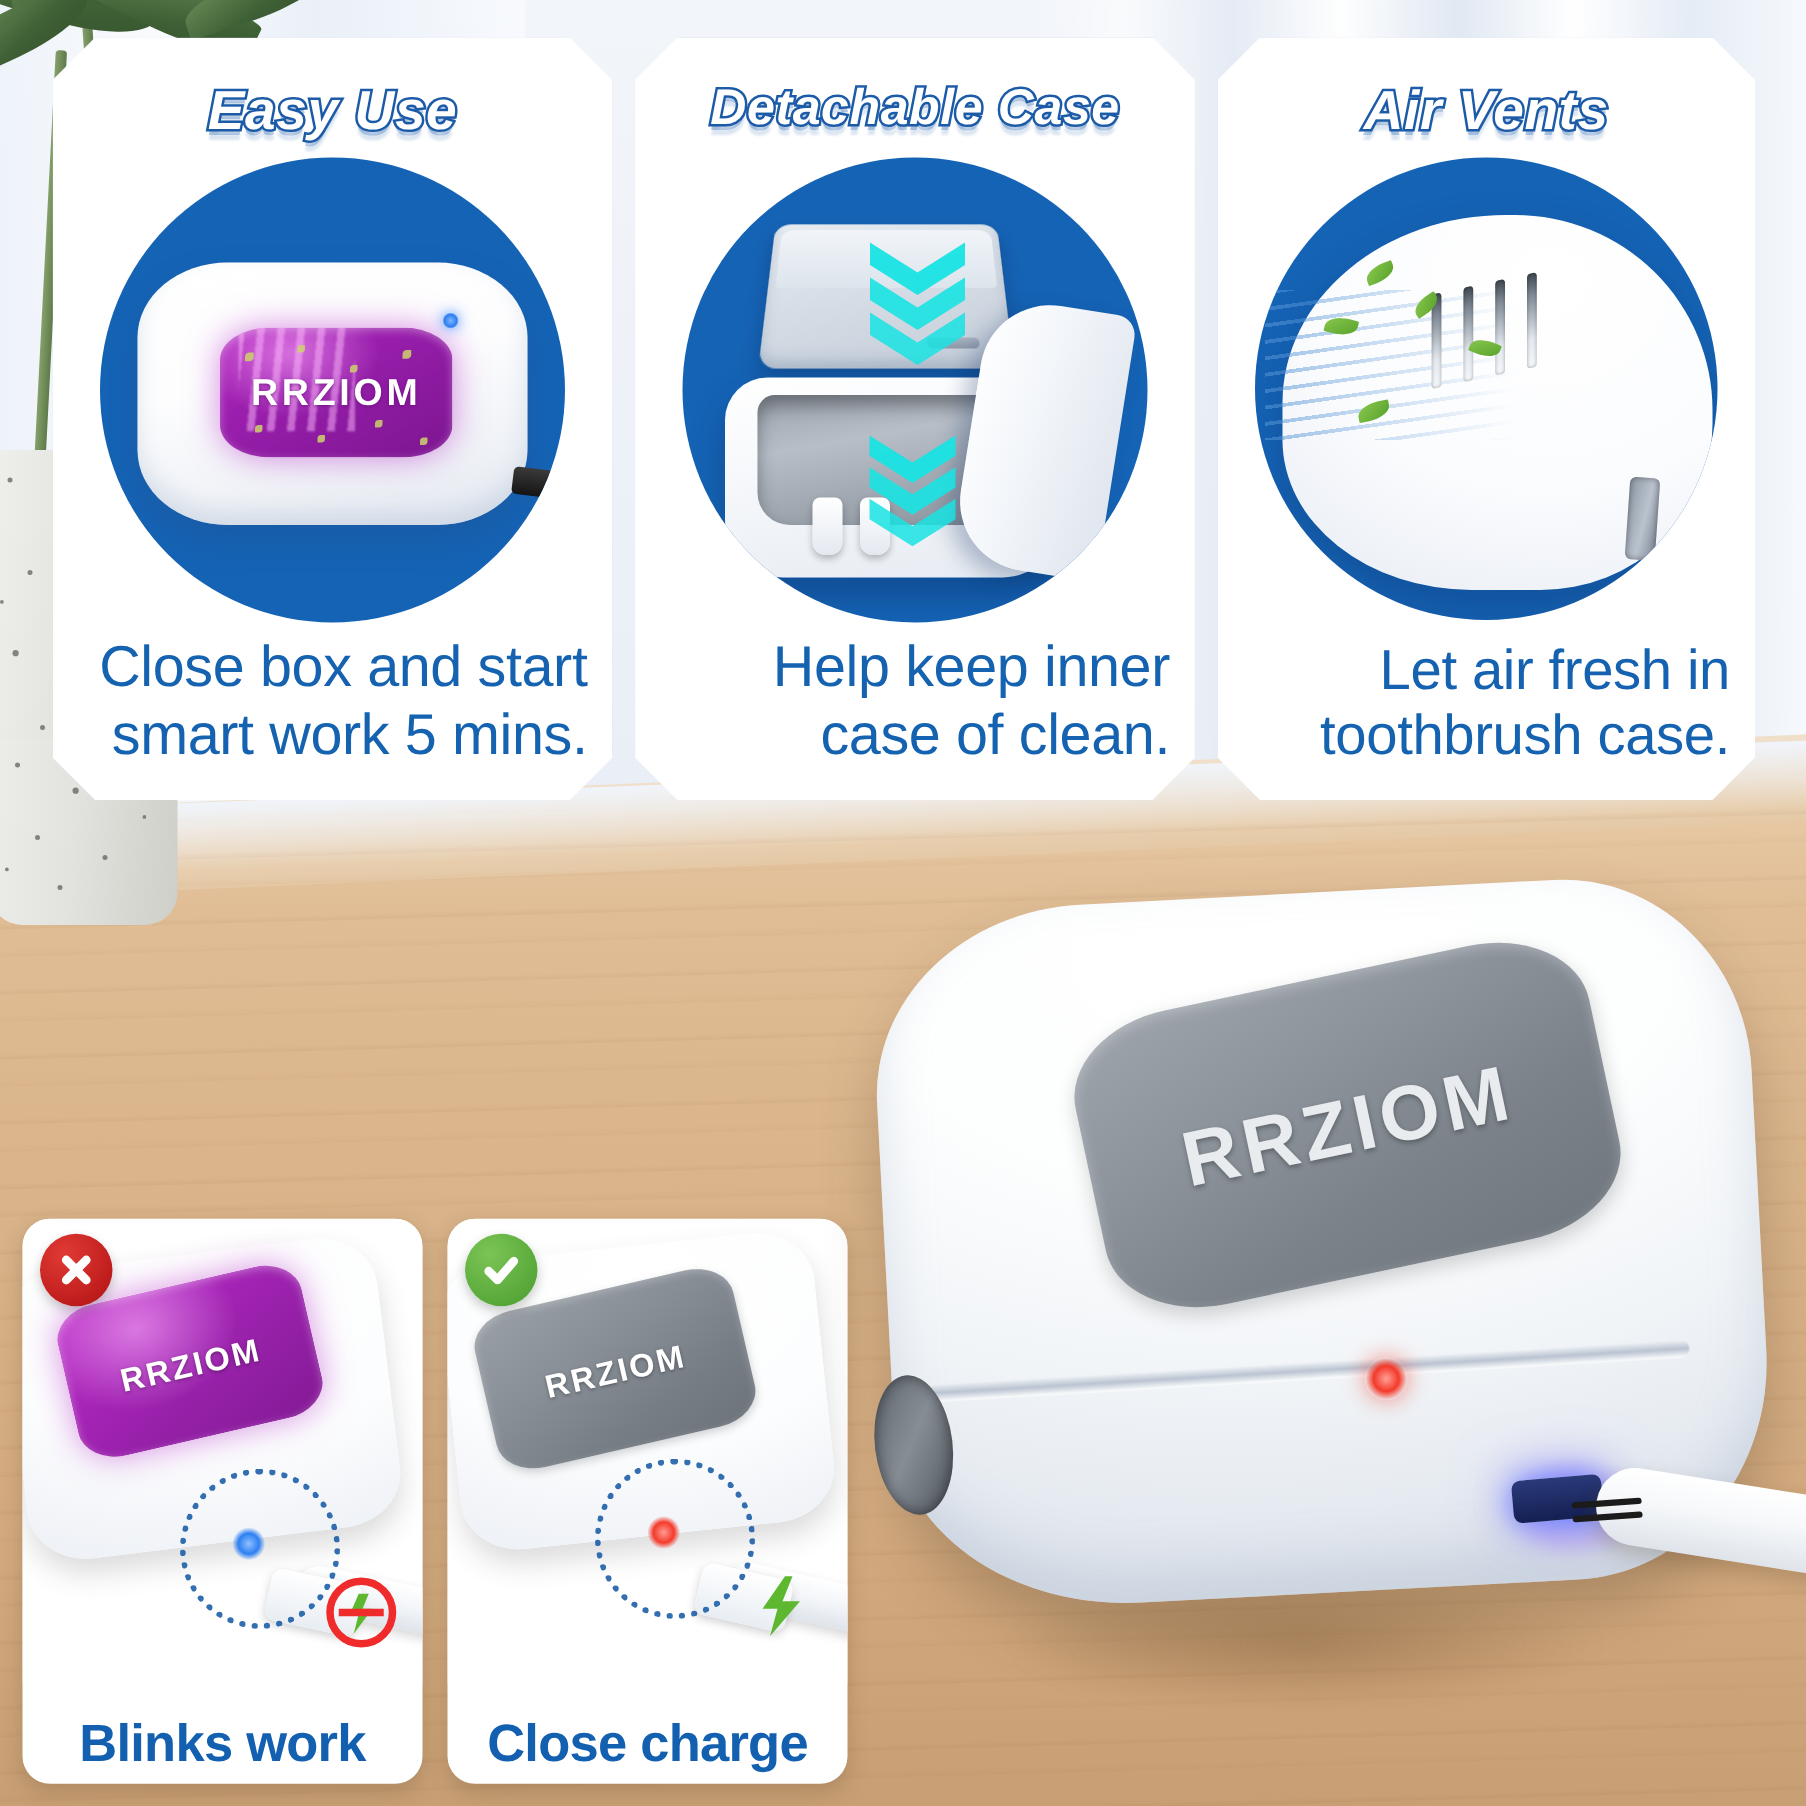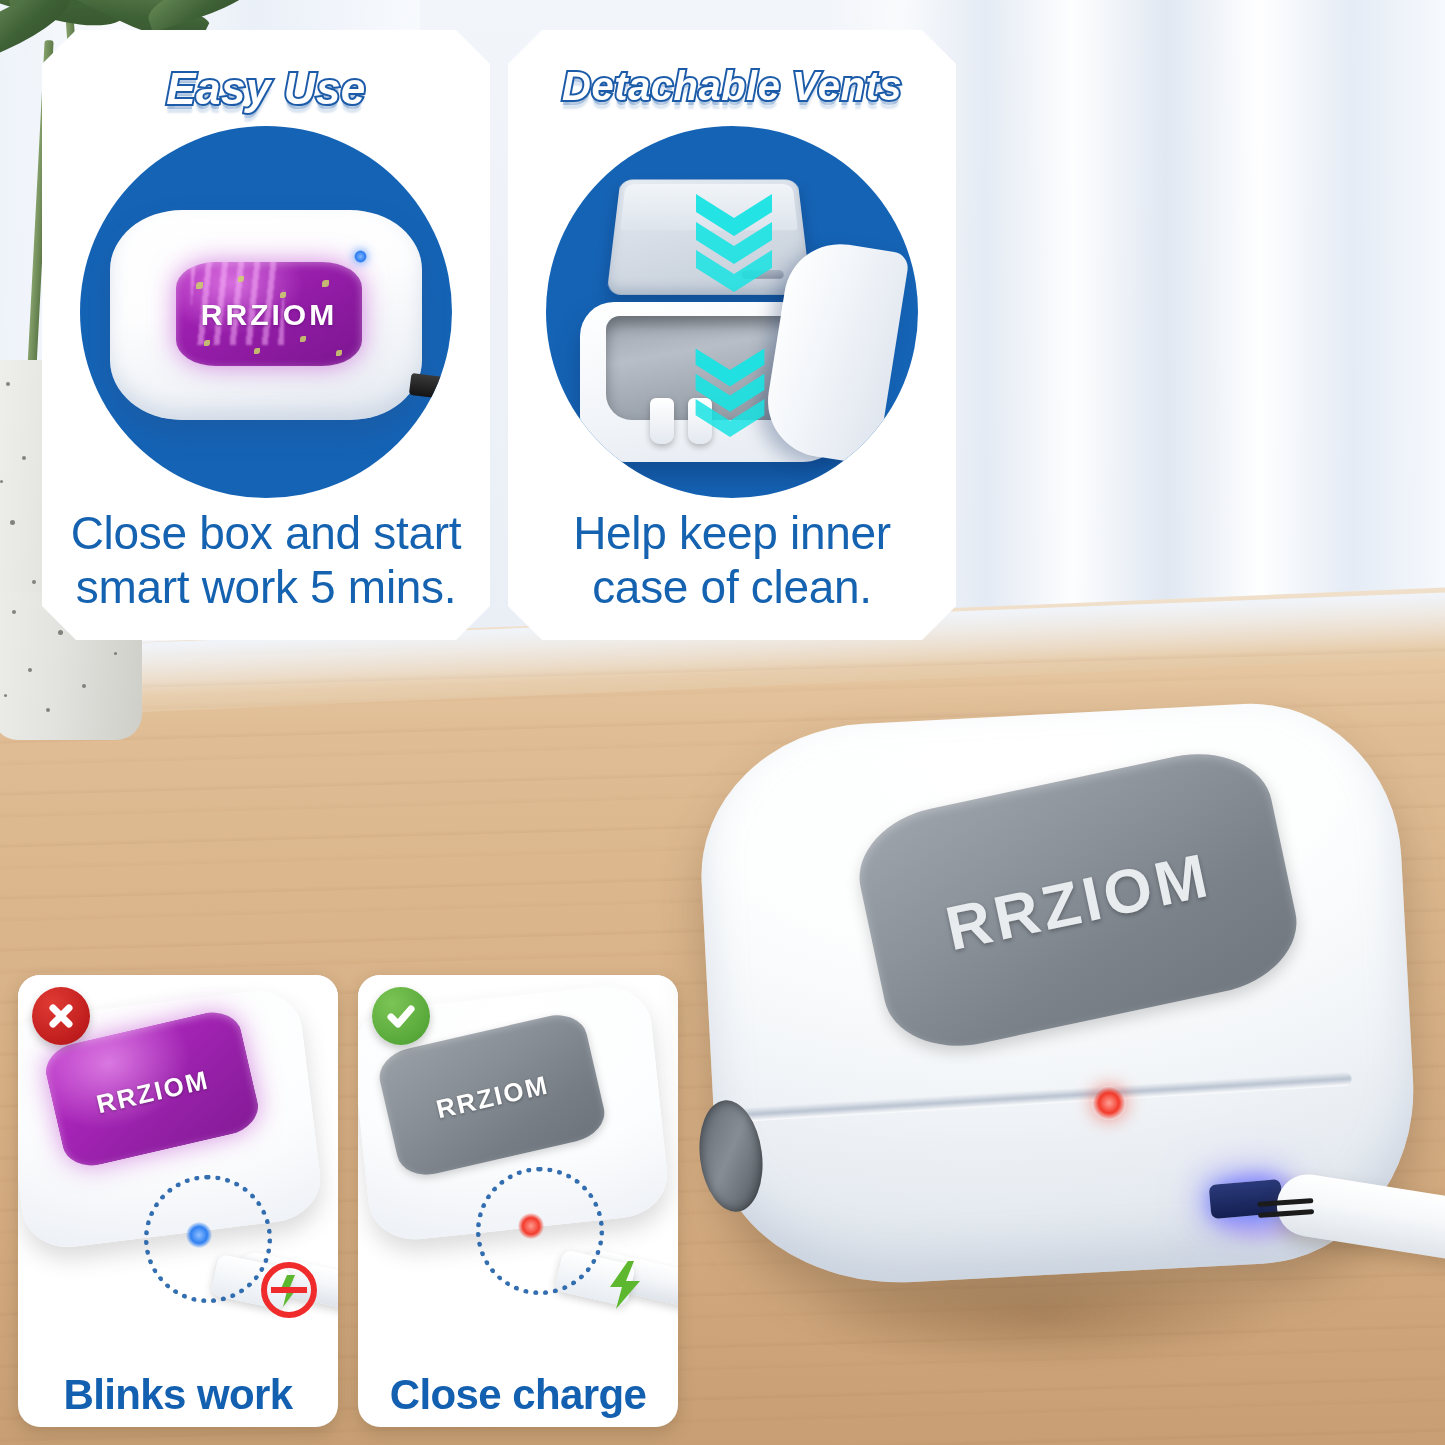--- a/index.html
+++ b/index.html
@@ -108,21 +108,21 @@
   .panel.p3 .panel-title{font-size:44px;}
 
   .circle-art{
     position:absolute;left:50%;transform:translateX(-50%);top:96px;
     width:372px;height:372px;border-radius:50%;
     background:#1563b5;overflow:hidden;
   }
   .panel.p3 .circle-art{width:370px;height:370px;}
 
   .caption{
-    position:absolute;left:20px;right:20px;bottom:26px;text-align:center;
+    position:absolute;left:20px;right:20px;bottom:26px;text-align:right;
     color:#1563b0;font-size:46px;line-height:1.16;font-weight:500;
     letter-spacing:-.3px;
   }
   .panel.p3 .caption{font-size:45px;}
 
   
   .dev1{
     position:absolute;left:30px;top:84px;width:312px;height:210px;
     background:linear-gradient(168deg,#ffffff 0%,#fdfdfe 42%,#eef1f6 78%,#e2e7ef 100%);
     border-radius:72px/60px;
@@ -451,21 +451,21 @@
             </div>
             <div class="uv-logo">RRZIOM</div>
           </div>
           <div class="led-blue"></div>
         </div>
       </div>
       <div class="caption">Close box and start smart work 5 mins.</div>
     </div>
 
     <div class="panel p2">
-      <div class="panel-title">Detachable Vents</div>
+      <div class="panel-title">Detachable Case</div>
       <div class="circle-art">
         <div class="inner-tray">
           <div class="inner-tray-lip"></div>
           <div class="tray-notch"></div>
         </div>
         <div class="chev" style="left:146px;top:62px;">
           <svg width="84" height="104" viewBox="0 0 84 104">
             <g fill="#19e3e3">
               <path d="M4 6 L42 30 L80 6 L80 24 L42 48 L4 24 Z" opacity=".95"></path>
               <path d="M4 34 L42 58 L80 34 L80 52 L42 76 L4 52 Z" opacity=".9"></path>
@@ -485,20 +485,41 @@
               <path d="M4 6 L42 30 L80 6 L80 24 L42 48 L4 24 Z" opacity=".95"></path>
               <path d="M4 34 L42 58 L80 34 L80 52 L42 76 L4 52 Z" opacity=".9"></path>
               <path d="M4 62 L42 86 L80 62 L80 80 L42 104 L4 80 Z" opacity=".85"></path>
             </g>
           </svg>
         </div>
       </div>
       <div class="caption">Help keep inner case of clean.</div>
     </div>
 
+    <div class="panel p3">
+      <div class="panel-title">Air Vents</div>
+      <div class="circle-art">
+        <div class="dev3">
+          <div class="airflow"></div>
+          <div class="vent-grp">
+            <i style="left:0px;"></i>
+              <i style="left:26px;"></i>
+              <i style="left:52px;"></i>
+              <i style="left:78px;"></i>
+          </div>
+          <div class="greenleaf" style="left:66px;top:40px;width:24px;height:13px;transform:rotate(-22deg);"></div>
+          <div class="greenleaf" style="left:34px;top:82px;width:26px;height:14px;transform:rotate(14deg);"></div>
+          <div class="greenleaf" style="left:104px;top:66px;width:22px;height:12px;transform:rotate(-34deg);"></div>
+          <div class="greenleaf" style="left:150px;top:100px;width:24px;height:13px;transform:rotate(22deg);"></div>
+          <div class="greenleaf" style="left:60px;top:150px;width:26px;height:14px;transform:rotate(-12deg);"></div>
+          <div class="side-port"></div>
+        </div>
+      </div>
+      <div class="caption">Let air fresh in toothbrush case.</div>
+    </div>
   </div>
 
 
   <div class="card c1">
     <div class="card-stage">
       <div class="cdev" style="left:-6px;top:28px;transform:rotate(-7deg);"></div>
       <div class="cwin purple" style="left:34px;top:52px;width:200px;height:124px;transform:rotate(-13deg);">
         <div class="cwin-logo">RRZIOM</div>
       </div>
       <div class="dot-ring" style="left:126px;top:200px;"></div>

